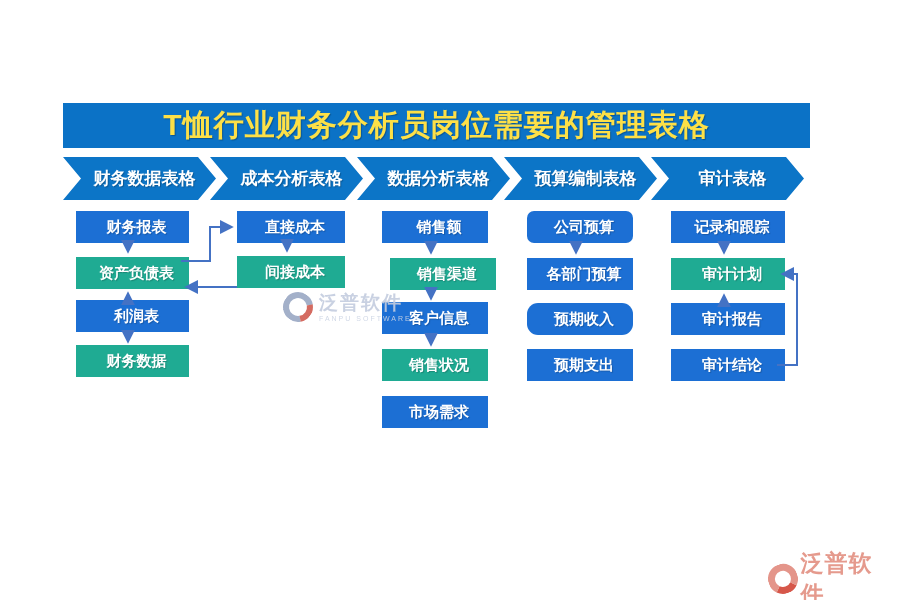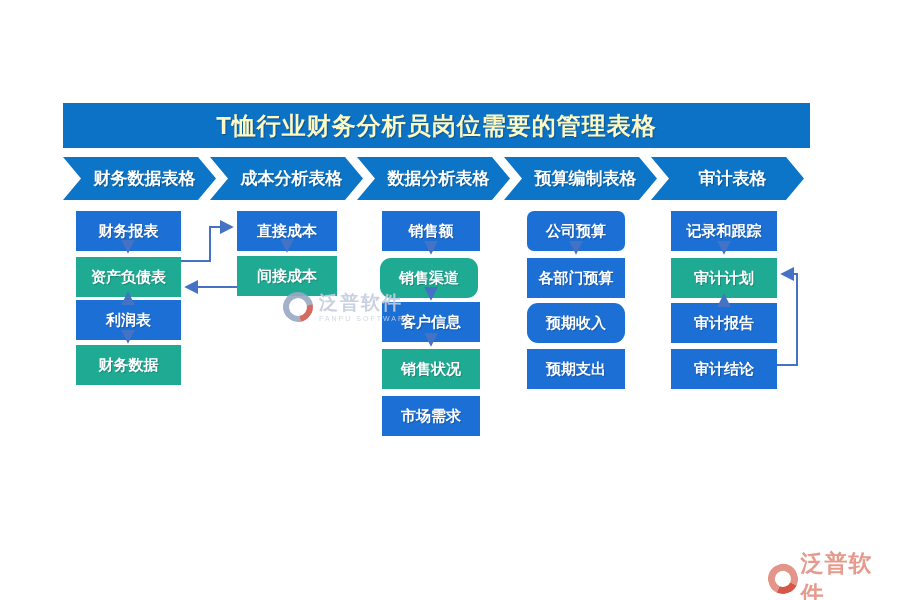--- a/index.html
+++ b/index.html
@@ -2,36 +2,37 @@
 <html><head>
 <meta charset="utf-8">
 <style>
   html,body { margin:0; padding:0; background:#ffffff; }
   .canvas {
     position:relative; width:900px; height:600px; background:#ffffff;
     font-family:"Liberation Sans", sans-serif; overflow:hidden;
   }
   .title-bar {
     position:absolute; left:63px; top:103px; width:747px; height:45px;
-    background:#0b72c6; color:#fef9c3; display:flex; align-items:center; justify-content:center;
-    font-size:24px; font-weight:bold; letter-spacing:1px;
+    background:#0b72c6; color:#fde047; display:flex; align-items:center; justify-content:center;
+    font-size:30px; font-weight:bold; letter-spacing:1px;
     text-shadow:1px 1px 1px rgba(0,0,0,0.25);
   }
   .chev {
     position:absolute; top:157px; height:43px; width:153px; background:#0c75c7;
     color:#ffffff; display:flex; align-items:center; justify-content:center;
     font-weight:bold; font-size:17px; box-sizing:border-box; padding-left:10px;
     clip-path: polygon(0 0, 135px 0, 100% 50%, 135px 100%, 0 100%, 18px 50%);
     text-shadow:1px 1px 1px rgba(0,0,0,0.25);
   }
   .chev.c0{left:63px;} .chev.c1{left:210px;} .chev.c2{left:357px;} .chev.c3{left:504px;} .chev.c4{left:651px;}
   .node {
-    position:absolute; height:40px; display:flex; align-items:center; justify-content:center;
+    position:absolute; height:32px; display:flex; align-items:center; justify-content:center;
     color:#ffffff; font-weight:bold; font-size:15px;
     text-shadow:1px 1px 1px rgba(0,0,0,0.2);
+    padding-left:8px;
   }
   .node.blue { background:#1c6fd4; }
   .node.teal { background:#1fab93; }
   svg.connectors { position:absolute; left:0; top:0; pointer-events:none; }
   .wm-center {
     position:absolute; left:283px; top:292px; display:flex; align-items:center; gap:6px; opacity:0.9;
   }
   .wm-ring {
     width:18px; height:18px; border-radius:50%;
     border:6px solid #9aa8c4; border-right-color:#d05c50;
@@ -64,21 +65,21 @@
 
   <div class="node blue" style="left:76px;top:211px;width:105px;">财务报表</div>
   <div class="node teal" style="left:76px;top:257px;width:105px;">资产负债表</div>
   <div class="node blue" style="left:76px;top:300px;width:105px;">利润表</div>
   <div class="node teal" style="left:76px;top:345px;width:105px;">财务数据</div>
 
   <div class="node blue" style="left:237px;top:211px;width:100px;">直接成本</div>
   <div class="node teal" style="left:237px;top:256px;width:100px;">间接成本</div>
 
   <div class="node blue" style="left:382px;top:211px;width:98px;">销售额</div>
-  <div class="node teal" style="left:380px;top:258px;width:98px;border-radius:11px;">销售渠道</div>
+  <div class="node teal" style="left:390px;top:258px;width:98px;">销售渠道</div>
   <div class="node blue" style="left:382px;top:302px;width:98px;">客户信息</div>
   <div class="node teal" style="left:382px;top:349px;width:98px;font-family:Liberation Serif, serif;">销售状况</div>
   <div class="node blue" style="left:382px;top:396px;width:98px;">市场需求</div>
 
   <div class="node blue" style="left:527px;top:211px;width:98px;border-radius:7px;">公司预算</div>
   <div class="node blue" style="left:527px;top:258px;width:98px;">各部门预算</div>
   <div class="node blue" style="left:527px;top:303px;width:98px;border-radius:11px;">预期收入</div>
   <div class="node blue" style="left:527px;top:349px;width:98px;">预期支出</div>
 
   <div class="node blue" style="left:671px;top:211px;width:106px;">记录和跟踪</div>

